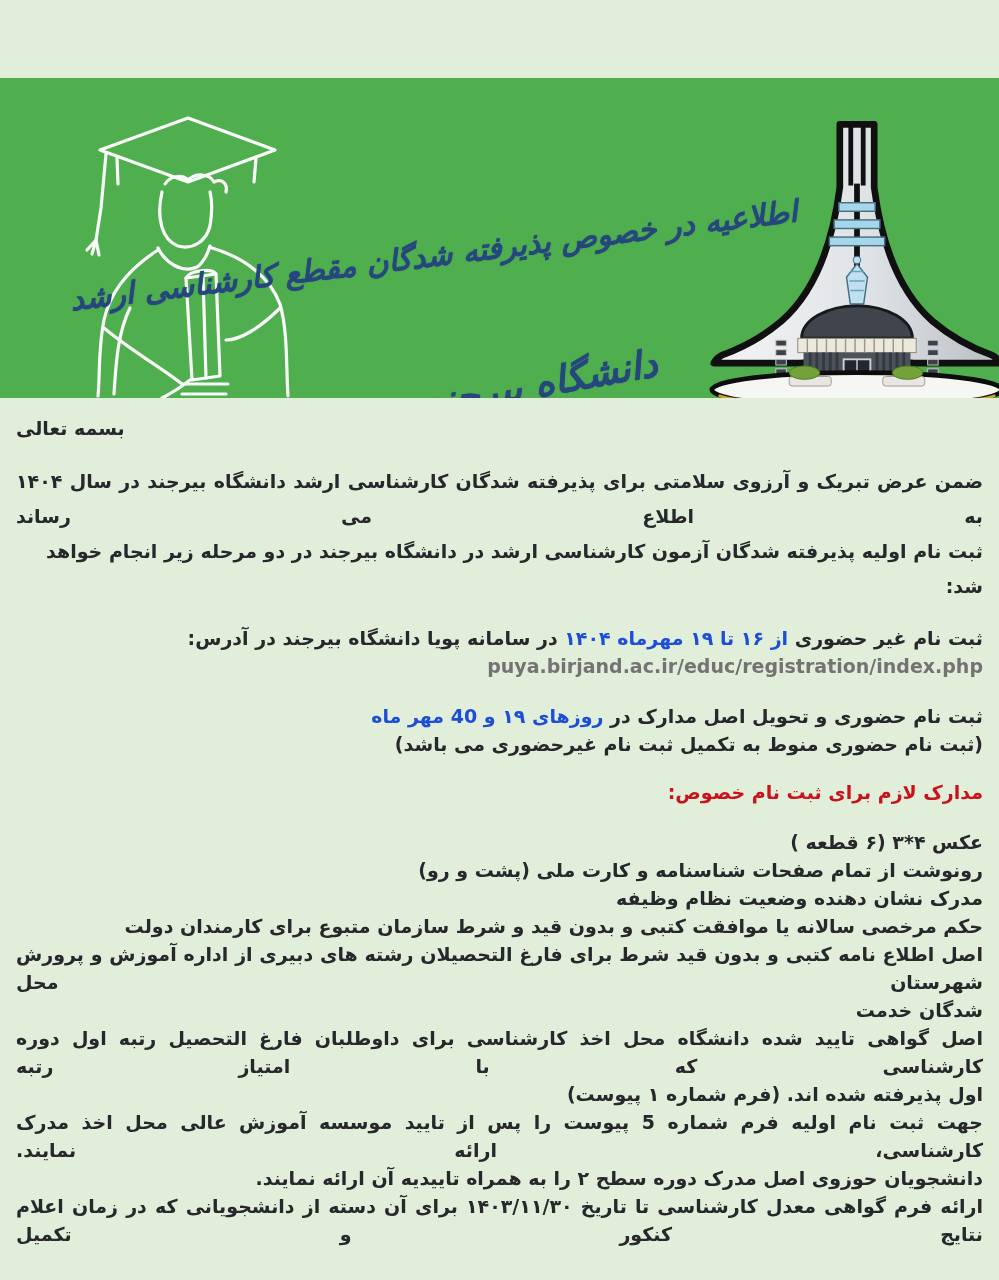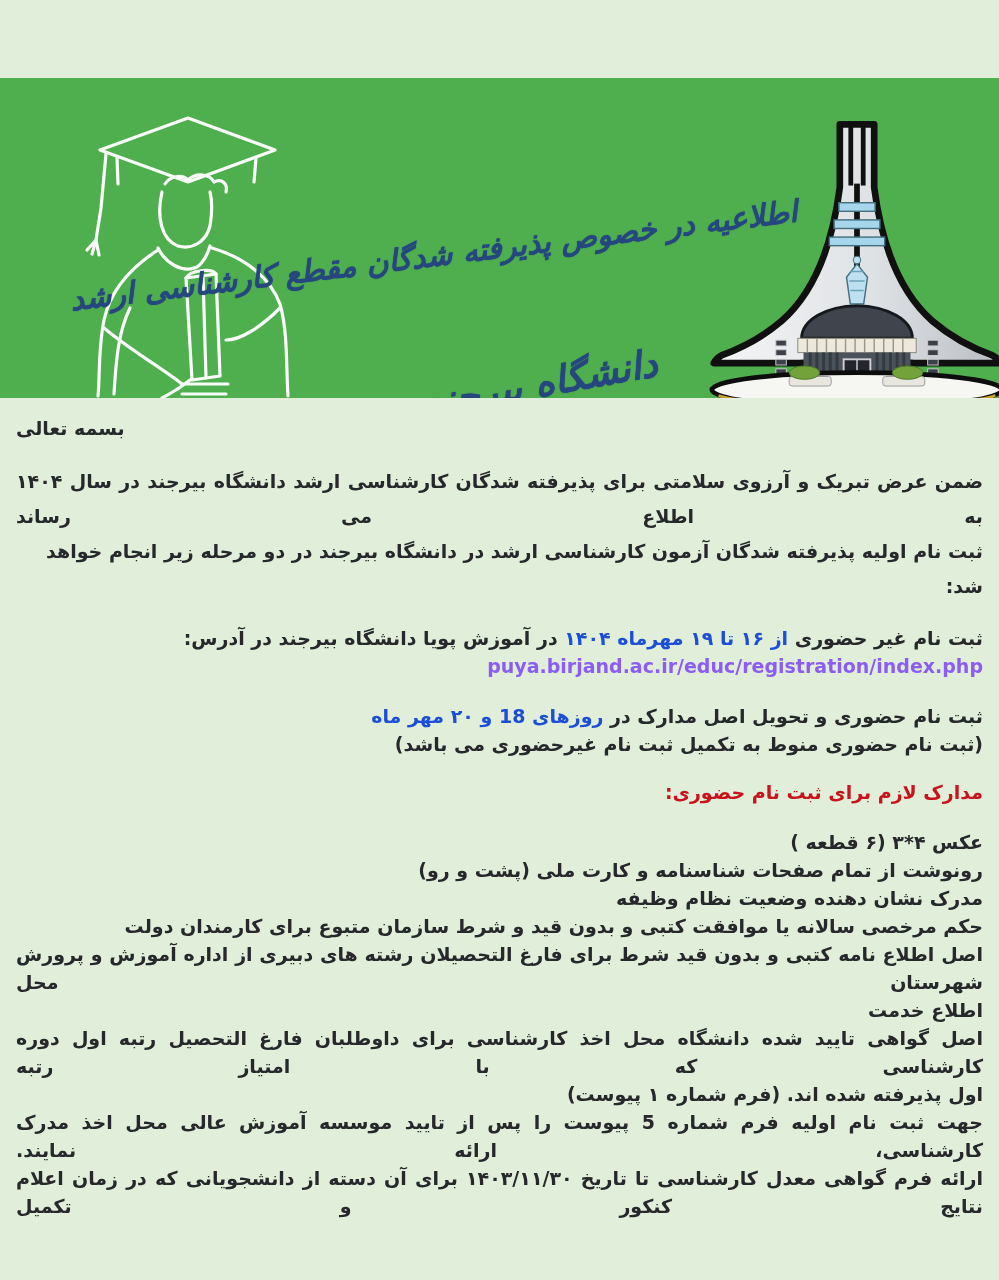--- a/index.html
+++ b/index.html
@@ -34,21 +34,21 @@
     position:absolute;top:398px;left:0;width:999px;
     direction:rtl;text-align:right;
     padding:0 16px 0 16px;box-sizing:border-box;
     font-size:19px;line-height:28px;
   }
   .bismillah{margin-top:16px;text-align:left;}
   .intro{margin-top:22px;line-height:35px;}
   .jl{text-align:justify;text-align-last:justify;}
   .reg1{margin-top:20px;}
   .url-line{direction:ltr;text-align:right;padding-left:30px;}
-  .url-puya{color:#8b5cf6;}
+  .url-puya{color:#737373;}
   .reg2{margin-top:22px;}
   .red{color:#1d4ed8;}
   .heading-red{margin-top:20px;color:#c9131c;}
   .docs{margin-top:22px;}
   .line{line-height:28px;}
 </style>
 </head>
 <body>
 
 <div class="page">
@@ -154,40 +154,41 @@
   <div class="doc">
 
     <div class="bismillah">بسمه تعالی</div>
 
     <div class="intro">
       <div class="jl">ضمن عرض تبریک و آرزوی سلامتی برای پذیرفته شدگان کارشناسی ارشد دانشگاه بیرجند در سال ۱۴۰۴ به اطلاع می رساند</div>
       <div>ثبت نام اولیه پذیرفته شدگان آزمون کارشناسی ارشد در دانشگاه بیرجند در دو مرحله زیر انجام خواهد شد:</div>
     </div>
 
     <div class="reg1">
-      <span>ثبت نام غیر حضوری </span><span class="red">از ۱۶ تا ۱۹ مهرماه ۱۴۰۴</span><span> در آموزش پویا دانشگاه بیرجند در آدرس:</span>
+      <span>ثبت نام غیر حضوری </span><span class="red">از ۱۶ تا ۱۹ مهرماه ۱۴۰۴</span><span> در سامانه پویا دانشگاه بیرجند در آدرس:</span>
     </div>
     <div class="url-line">
       <span class="url-puya">puya.birjand.ac.ir/educ/registration/index.php</span>
     </div>
 
     <div class="reg2">
-      <span>ثبت نام حضوری و تحویل اصل مدارک در </span><span class="red">روزهای 18 و ۲۰ مهر ماه</span>
+      <span>ثبت نام حضوری و تحویل اصل مدارک در </span><span class="red">روزهای ۱۹ و 40 مهر ماه</span>
     </div>
     <div class="line">(ثبت نام حضوری منوط به تکمیل ثبت نام غیرحضوری می باشد)</div>
 
-    <div class="heading-red">مدارک لازم برای ثبت نام حضوری:</div>
+    <div class="heading-red">مدارک لازم برای ثبت نام خصوص:</div>
 
     <div class="docs">
       <div class="line">عکس ۴*۳ (۶ قطعه )</div>
       <div class="line">رونوشت از تمام صفحات شناسنامه و کارت ملی (پشت و رو)</div>
       <div class="line">مدرک نشان دهنده وضعیت نظام وظیفه</div>
       <div class="line">حکم مرخصی سالانه یا موافقت کتبی و بدون قید و شرط سازمان متبوع برای کارمندان دولت</div>
       <div class="line jl">اصل اطلاع نامه کتبی و بدون قید شرط برای فارغ التحصیلان رشته های دبیری از اداره آموزش و پرورش شهرستان محل</div>
-      <div class="line">اطلاع خدمت</div>
+      <div class="line">شدگان خدمت</div>
       <div class="line jl">اصل گواهی تایید شده دانشگاه محل اخذ کارشناسی برای داوطلبان فارغ التحصیل رتبه اول دوره کارشناسی که با امتیاز رتبه</div>
       <div class="line">اول پذیرفته شده اند. (فرم شماره ۱ پیوست)</div>
       <div class="line jl">جهت ثبت نام اولیه فرم شماره 5 پیوست را پس از تایید موسسه آموزش عالی محل اخذ مدرک کارشناسی، ارائه نمایند.</div>
+      <div class="line">دانشجویان حوزوی اصل مدرک دوره سطح ۲ را به همراه تاییدیه آن ارائه نمایند.</div>
       <div class="line jl">ارائه فرم گواهی معدل کارشناسی تا تاریخ ۱۴۰۳/۱۱/۳۰ برای آن دسته از دانشجویانی که در زمان اعلام نتایج کنکور و تکمیل</div>
 
     </div>
   </div>
 </div>
 
 </body></html>

